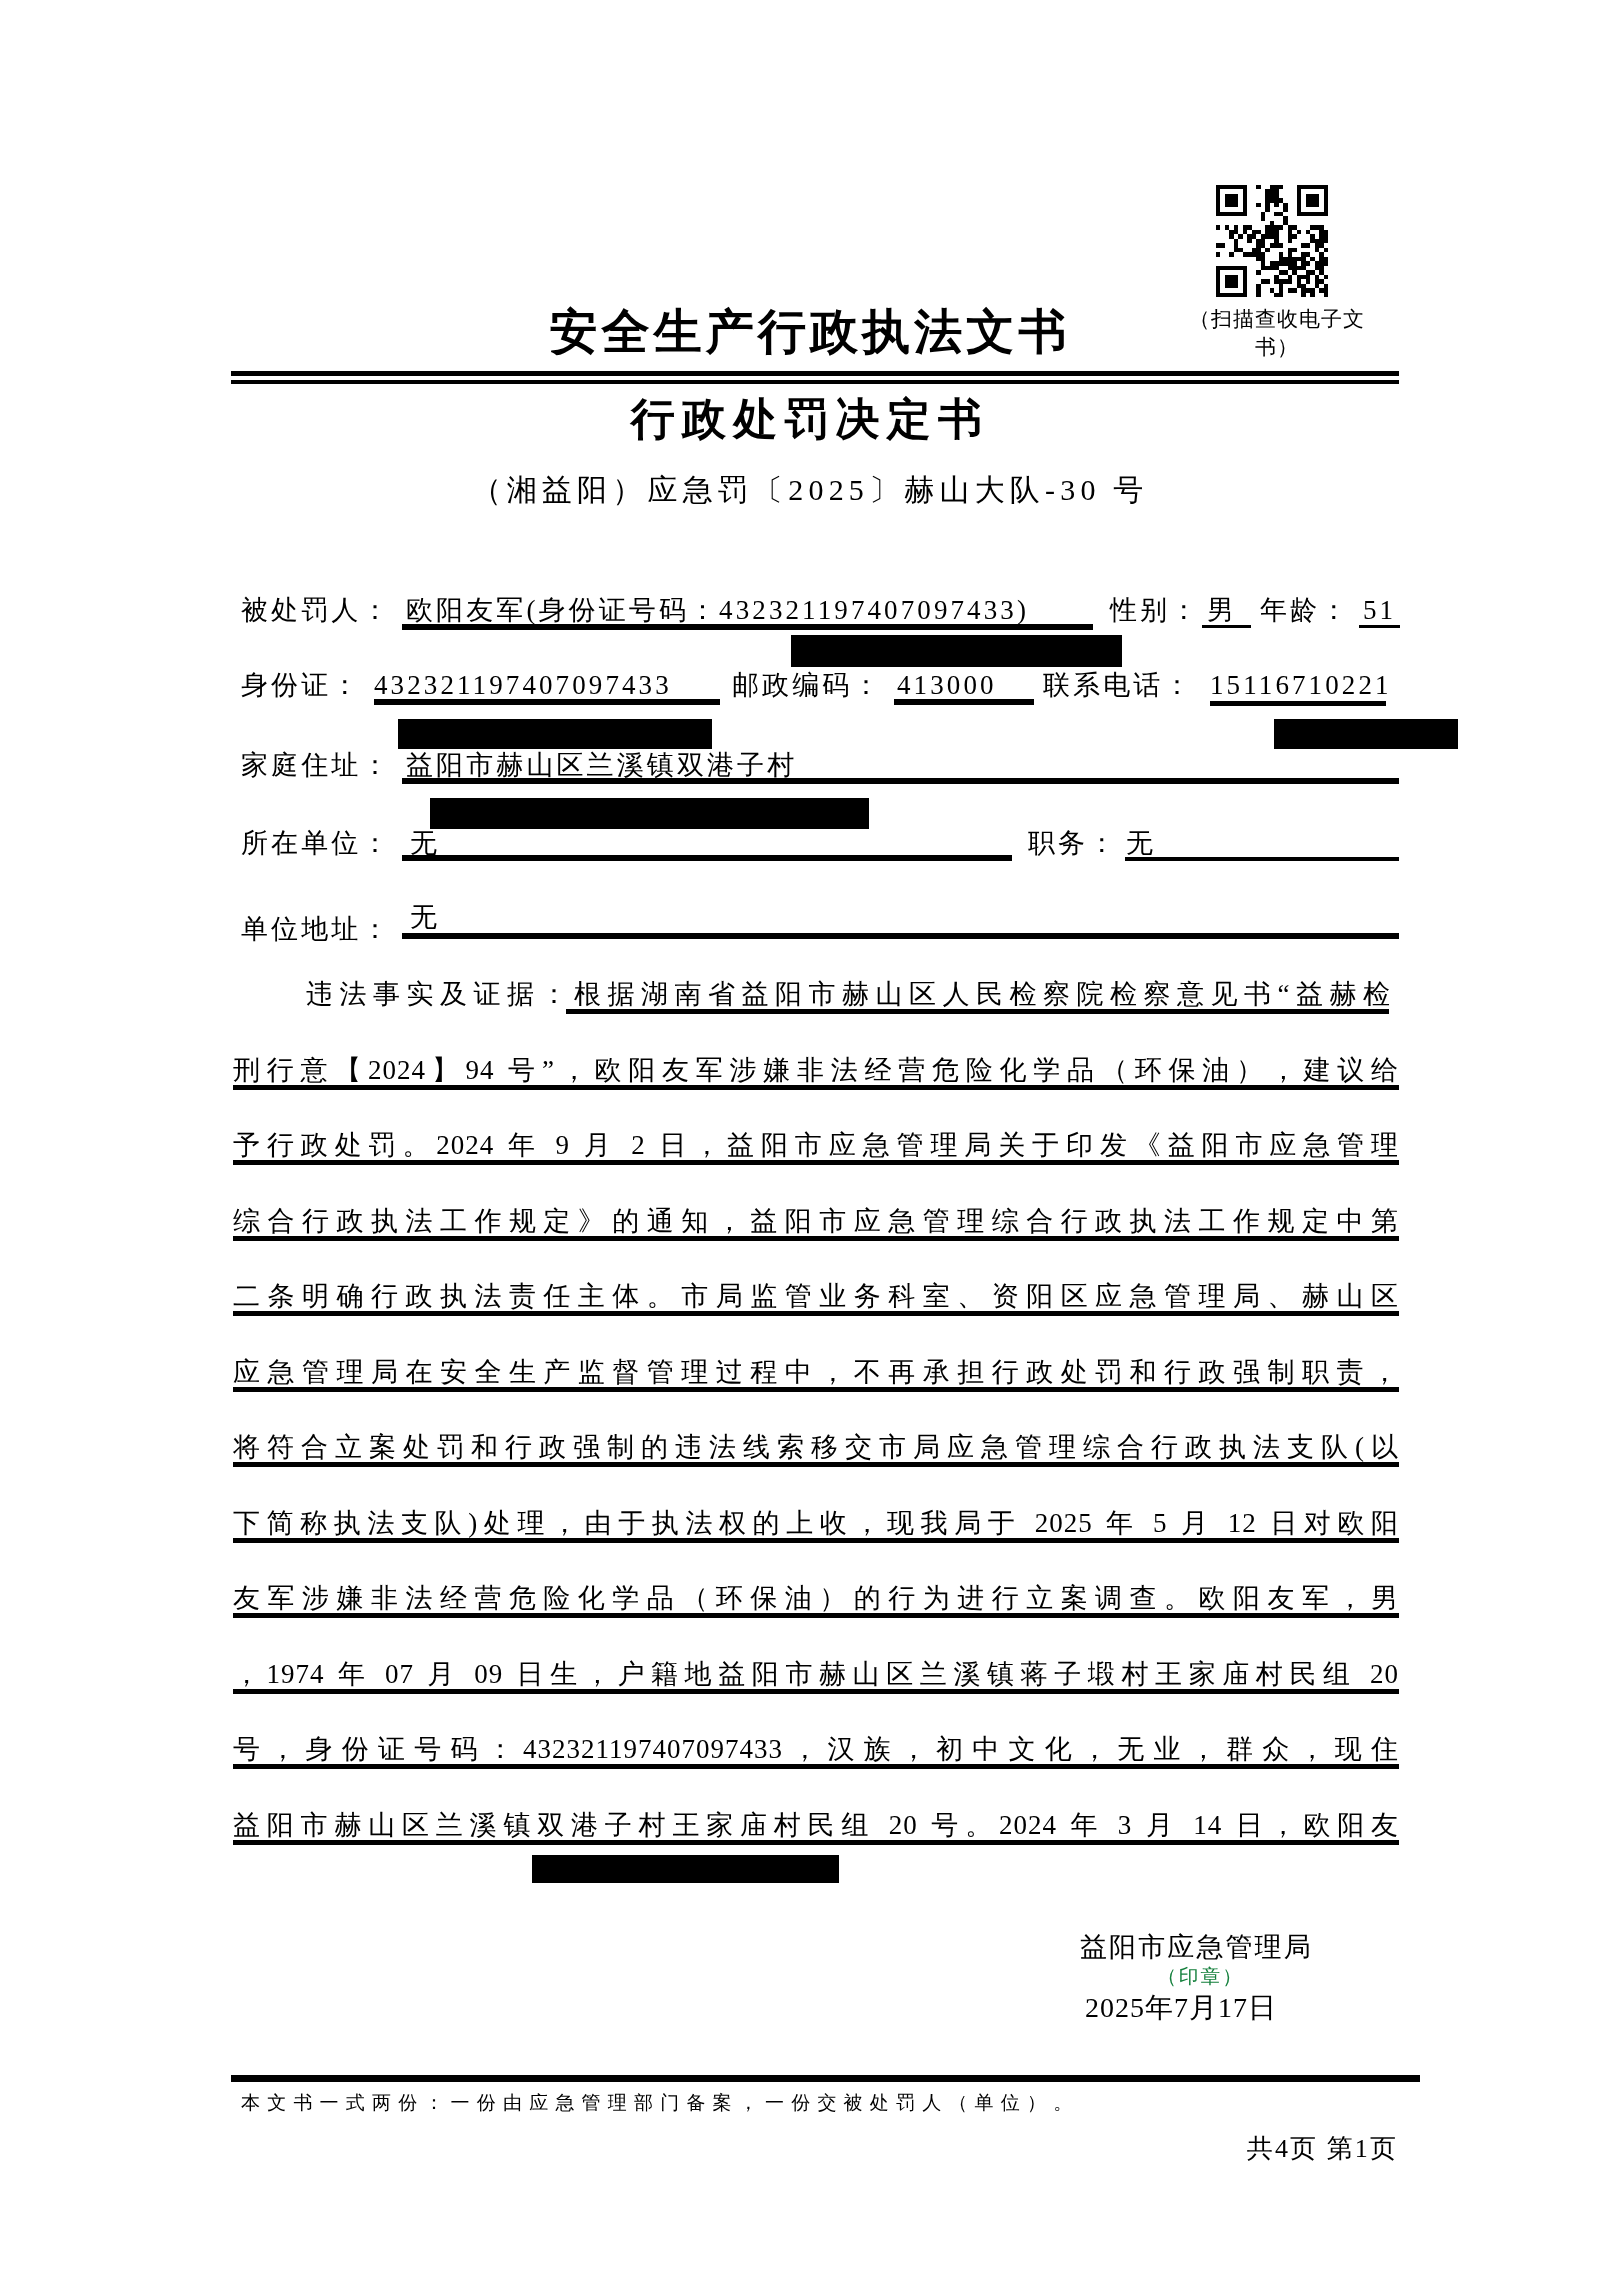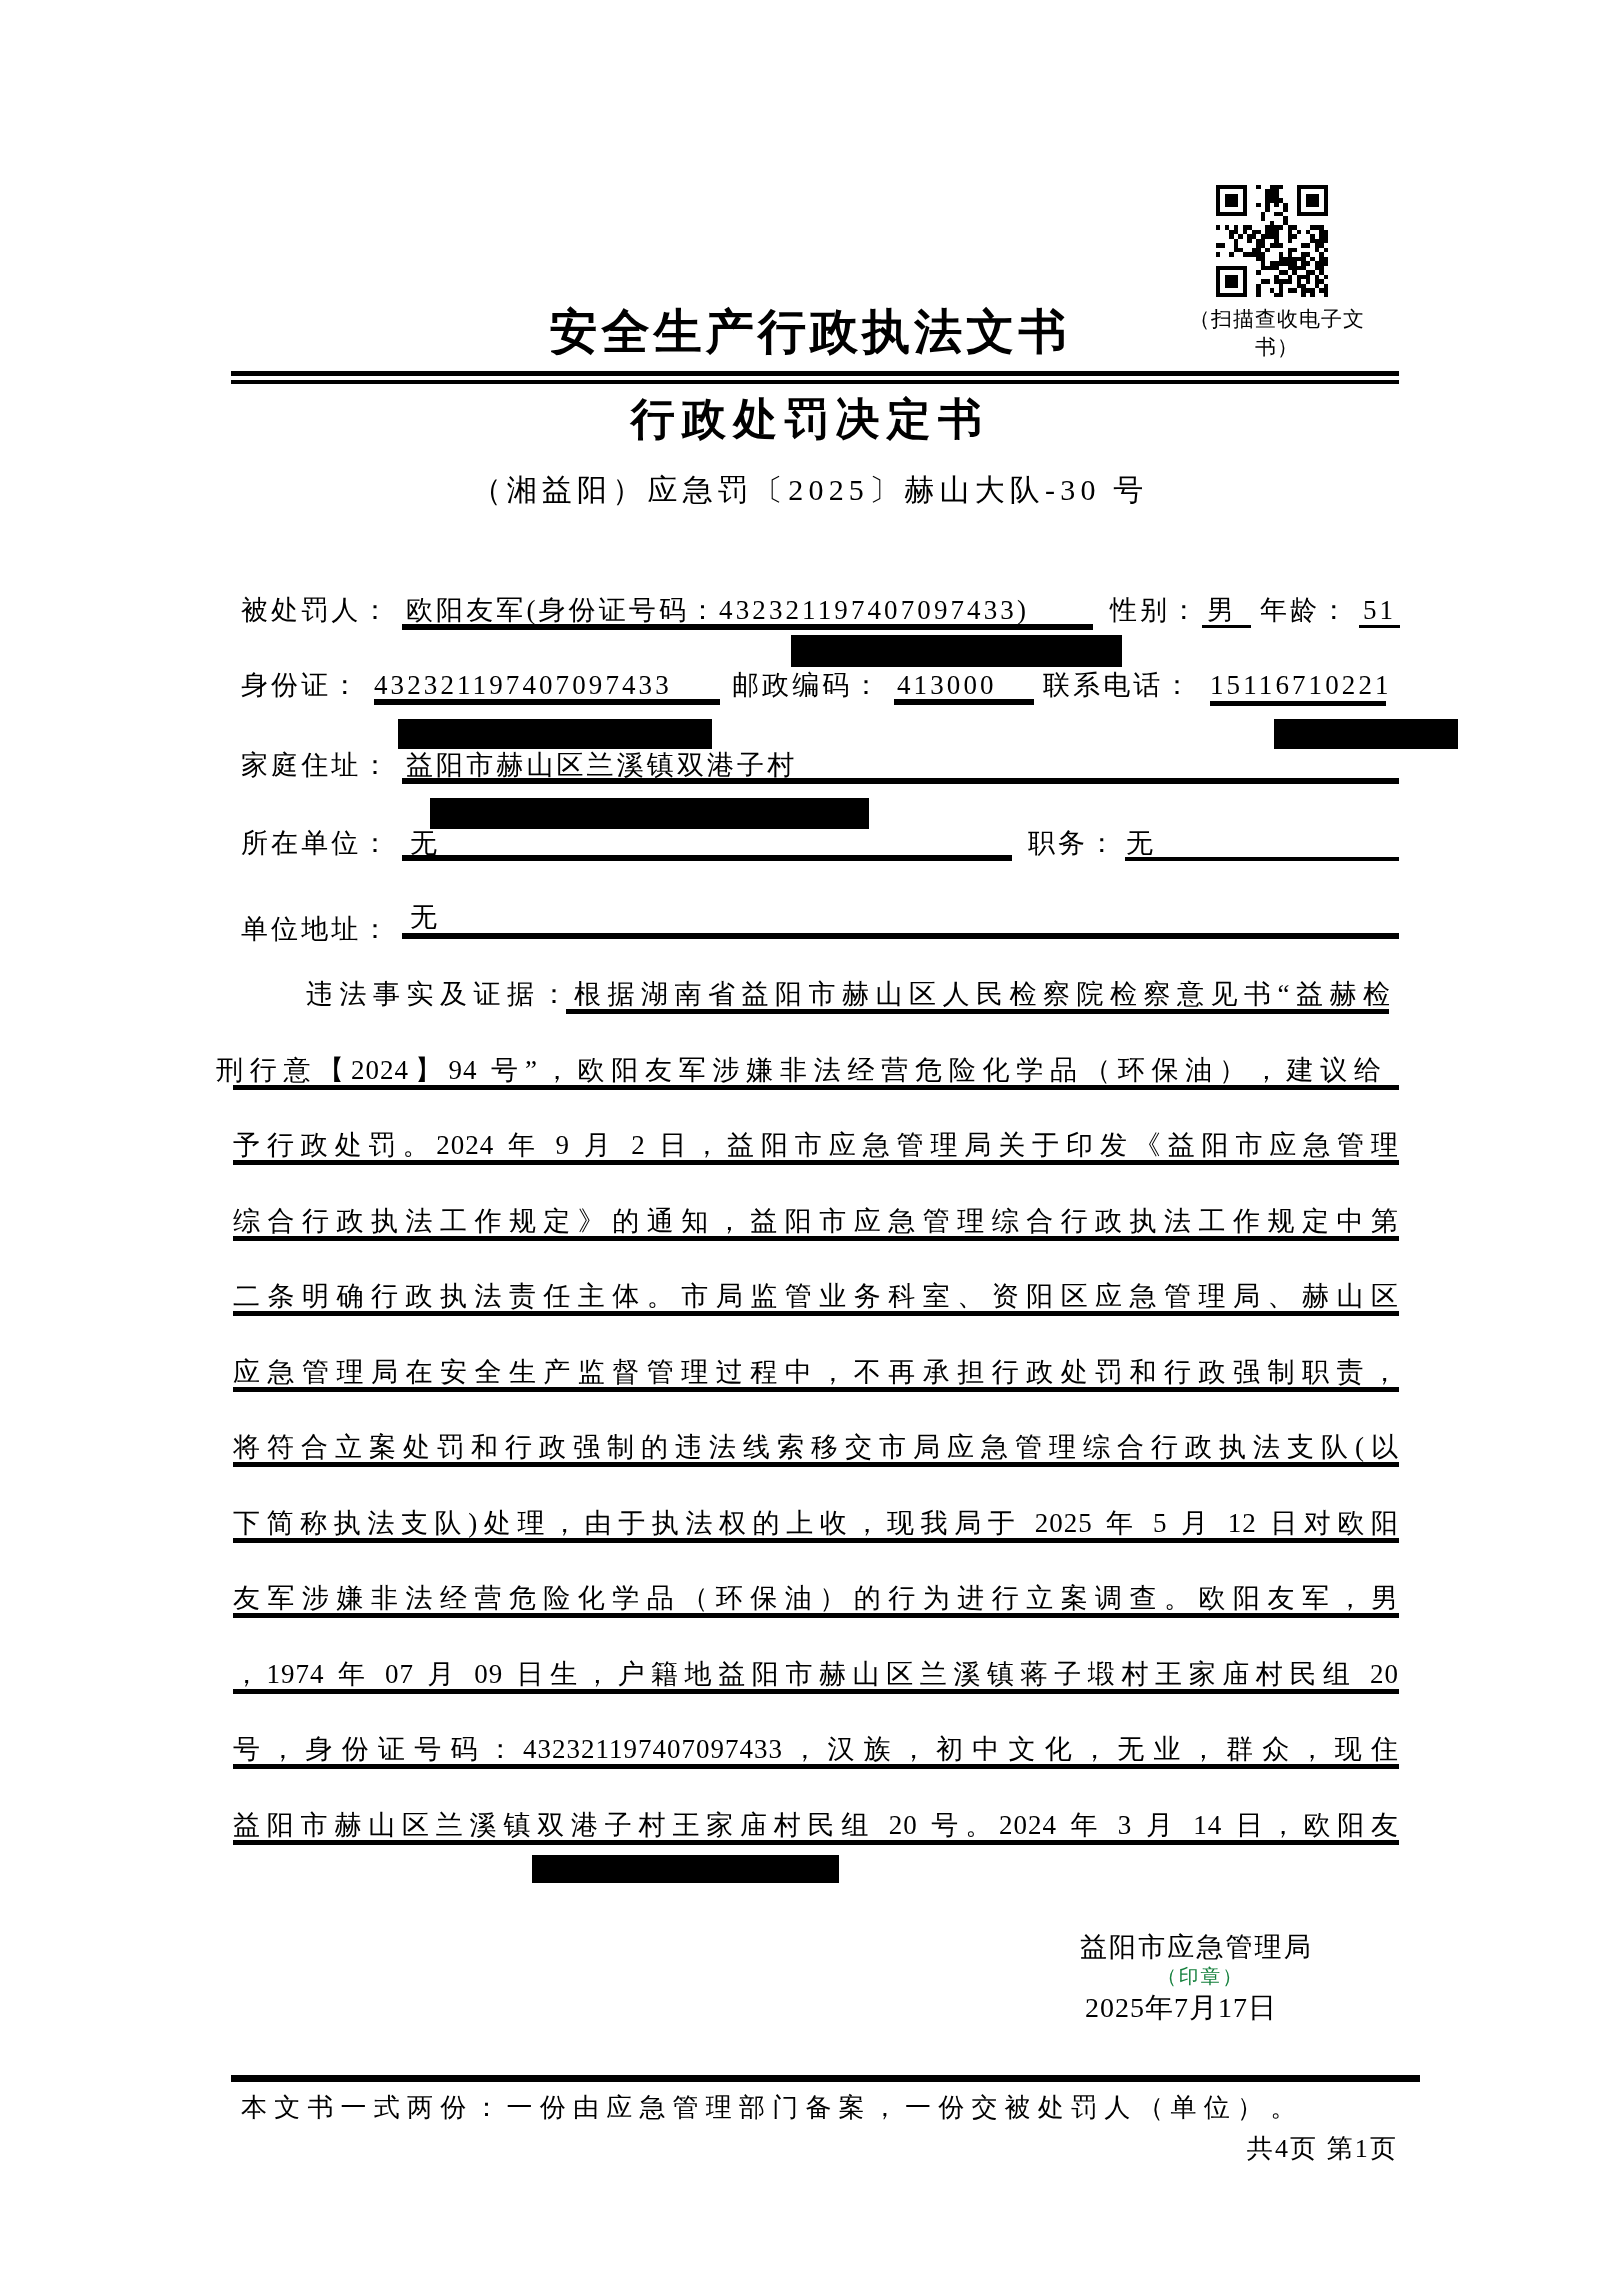--- a/index.html
+++ b/index.html
@@ -20,21 +20,21 @@
   .doc-number{top:475px;font-size:30px;letter-spacing:5.2px;line-height:1;}
   .fseg{position:absolute;font-size:27px;letter-spacing:3.1px;line-height:1.15;white-space:nowrap;}
   .bodyline{
     position:absolute;font-size:27px;letter-spacing:1px;line-height:1.15;
     text-align:justify;text-align-last:justify;text-justify:inter-character;
   }
   .qr-caption{top:305px;left:1184px;width:186px;text-align:center;font-size:21px;letter-spacing:1px;}
   .sig-agency{left:1080px;top:1929px;font-size:27px;letter-spacing:2.1px;white-space:nowrap;}
   .sig-seal{left:1157px;top:1963px;font-size:19.7px;letter-spacing:2.1px;color:#15803d;white-space:nowrap;}
   .sig-date{left:1085px;top:1989px;font-size:28px;letter-spacing:1px;white-space:nowrap;}
-  .foot-note{left:241px;top:2090px;font-size:26px;letter-spacing:7.2px;white-space:nowrap;}
+  .foot-note{left:241px;top:2090px;font-size:19px;letter-spacing:7.2px;white-space:nowrap;}
   .page-info{left:1086px;top:2131px;width:312px;text-align:right;font-size:26px;letter-spacing:2.1px;white-space:nowrap;}
 </style>
 </head>
 <body>
 
 <div class="page">
 
   <svg class="abs" style="left:1216px;top:185px;" width="112" height="112" viewBox="0 0 25 25" shape-rendering="crispEdges">
     <rect x="0" y="0" width="25" height="25" fill="#fff"></rect>
     <g id="qr-modules" fill="#000">
@@ -287,21 +287,21 @@
   <div class="bar" style="left:402px;top:855px;width:610px;height:6.2px;"></div>
   <div class="bar" style="left:1125px;top:857px;width:274px;height:3.6px;"></div>
 
   <div class="fseg" style="left:241px;top:902px;margin-top:12px;">单位地址：</div>
   <div class="fseg" style="left:410px;top:902px;">无</div>
   <div class="bar" style="left:402px;top:933px;width:997px;height:6.2px;"></div>
 
   <div class="bodyline" style="left:306px;top:979px;width:1085px;">
     <span>违法事实及证据：</span><span>根据湖南省益阳市赫山区人民检察院检察意见书“益赫检</span>
   </div>
-  <div class="bodyline" style="left:216px;top:1055px;width:1166px;">刑行意【2024】94 号”，欧阳友军涉嫌非法经营危险化学品（环保油），建议给</div>
+  <div class="bodyline" style="left:233px;top:1055px;width:1166px;">刑行意【2024】94 号”，欧阳友军涉嫌非法经营危险化学品（环保油），建议给</div>
   <div class="bodyline" style="left:233px;top:1130px;width:1166px;">予行政处罚。2024 年 9 月 2 日，益阳市应急管理局关于印发《益阳市应急管理</div>
   <div class="bodyline" style="left:233px;top:1206px;width:1166px;">综合行政执法工作规定》的通知，益阳市应急管理综合行政执法工作规定中第</div>
   <div class="bodyline" style="left:233px;top:1281px;width:1166px;">二条明确行政执法责任主体。市局监管业务科室、资阳区应急管理局、赫山区</div>
   <div class="bodyline" style="left:233px;top:1357px;width:1166px;">应急管理局在安全生产监督管理过程中，不再承担行政处罚和行政强制职责，</div>
   <div class="bodyline" style="left:233px;top:1432px;width:1166px;">将符合立案处罚和行政强制的违法线索移交市局应急管理综合行政执法支队(以</div>
   <div class="bodyline" style="left:233px;top:1508px;width:1166px;">下简称执法支队)处理，由于执法权的上收，现我局于 2025 年 5 月 12 日对欧阳</div>
   <div class="bodyline" style="left:233px;top:1583px;width:1166px;">友军涉嫌非法经营危险化学品（环保油）的行为进行立案调查。欧阳友军，男</div>
   <div class="bodyline" style="left:233px;top:1659px;width:1166px;">，1974 年 07 月 09 日生，户籍地益阳市赫山区兰溪镇蒋子塅村王家庙村民组 20</div>
   <div class="bodyline" style="left:233px;top:1734px;width:1166px;">号，身份证号码：432321197407097433，汉族，初中文化，无业，群众，现住</div>
   <div class="bodyline" style="left:233px;top:1810px;width:1166px;">益阳市赫山区兰溪镇双港子村王家庙村民组 20 号。2024 年 3 月 14 日，欧阳友</div>

